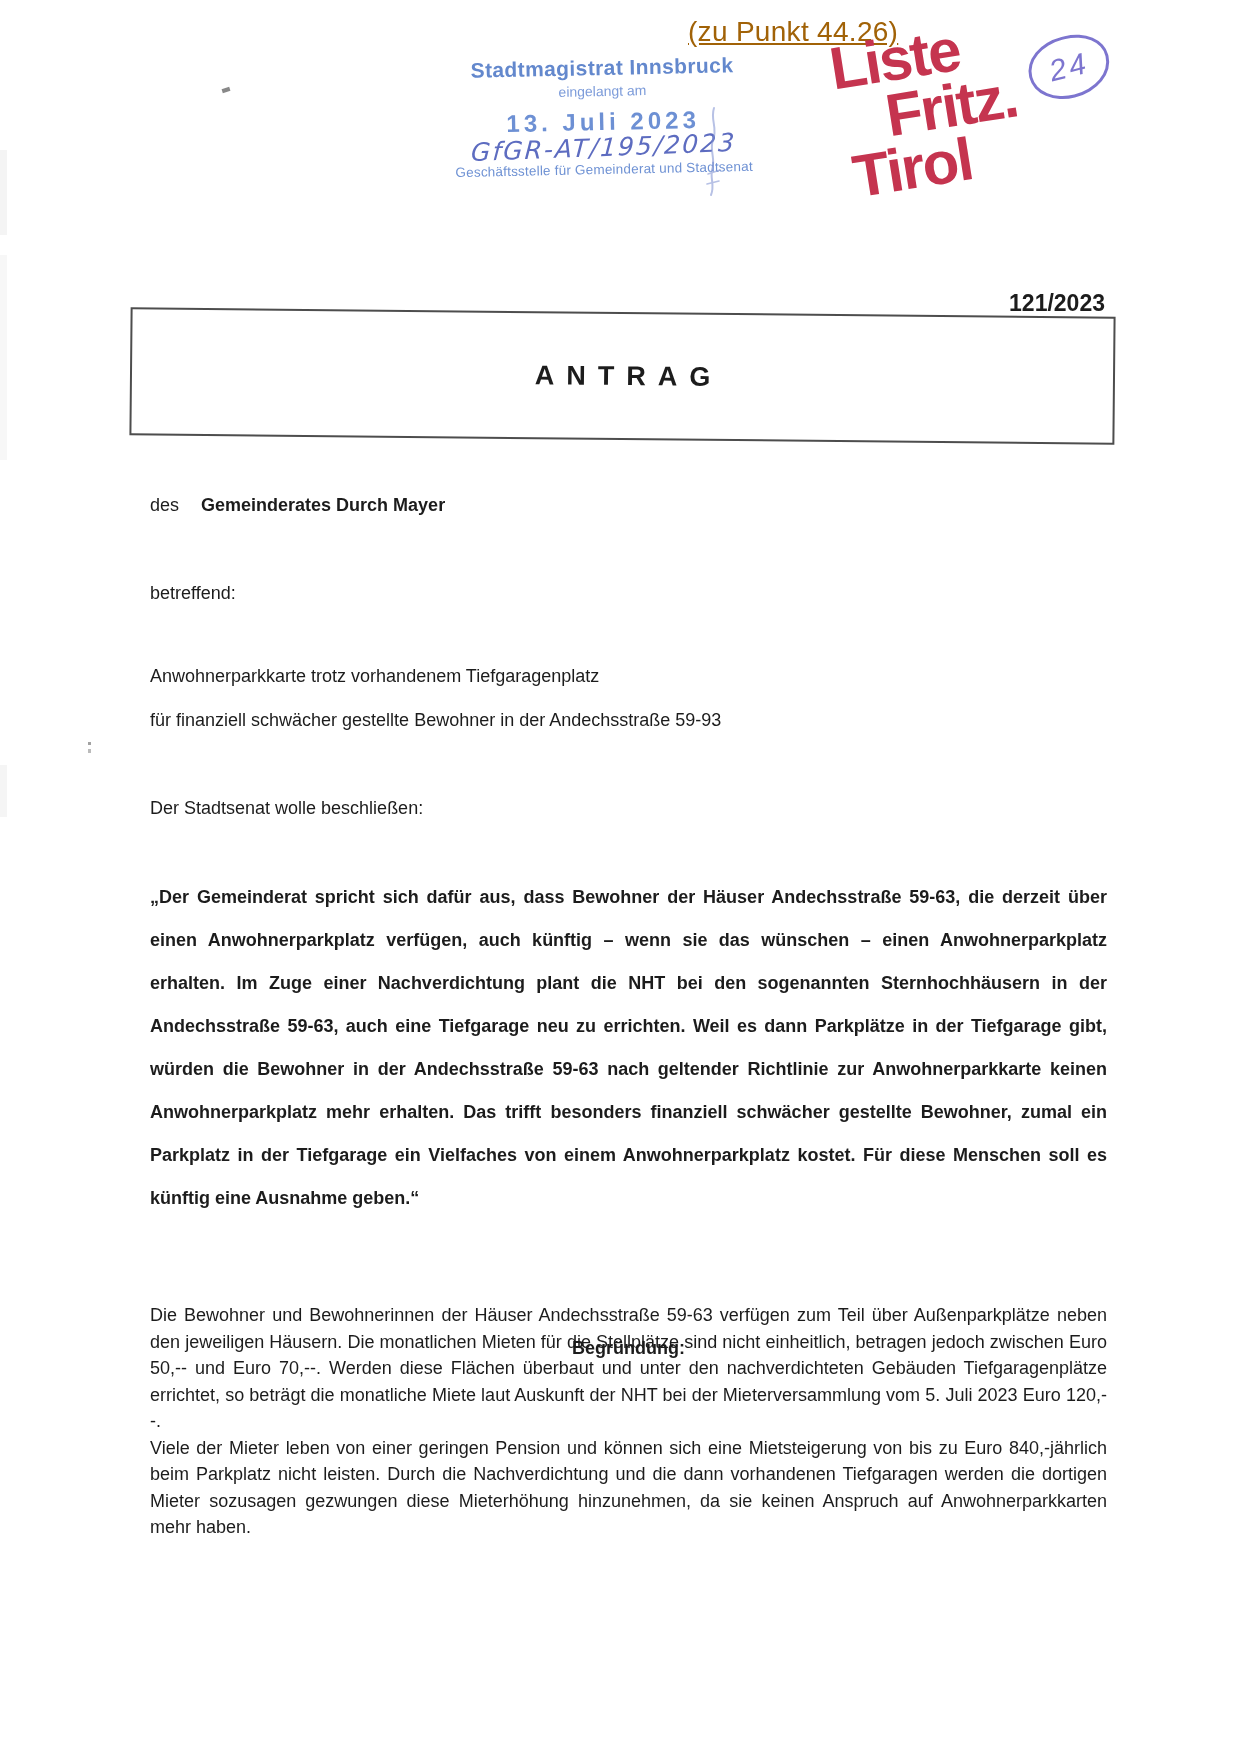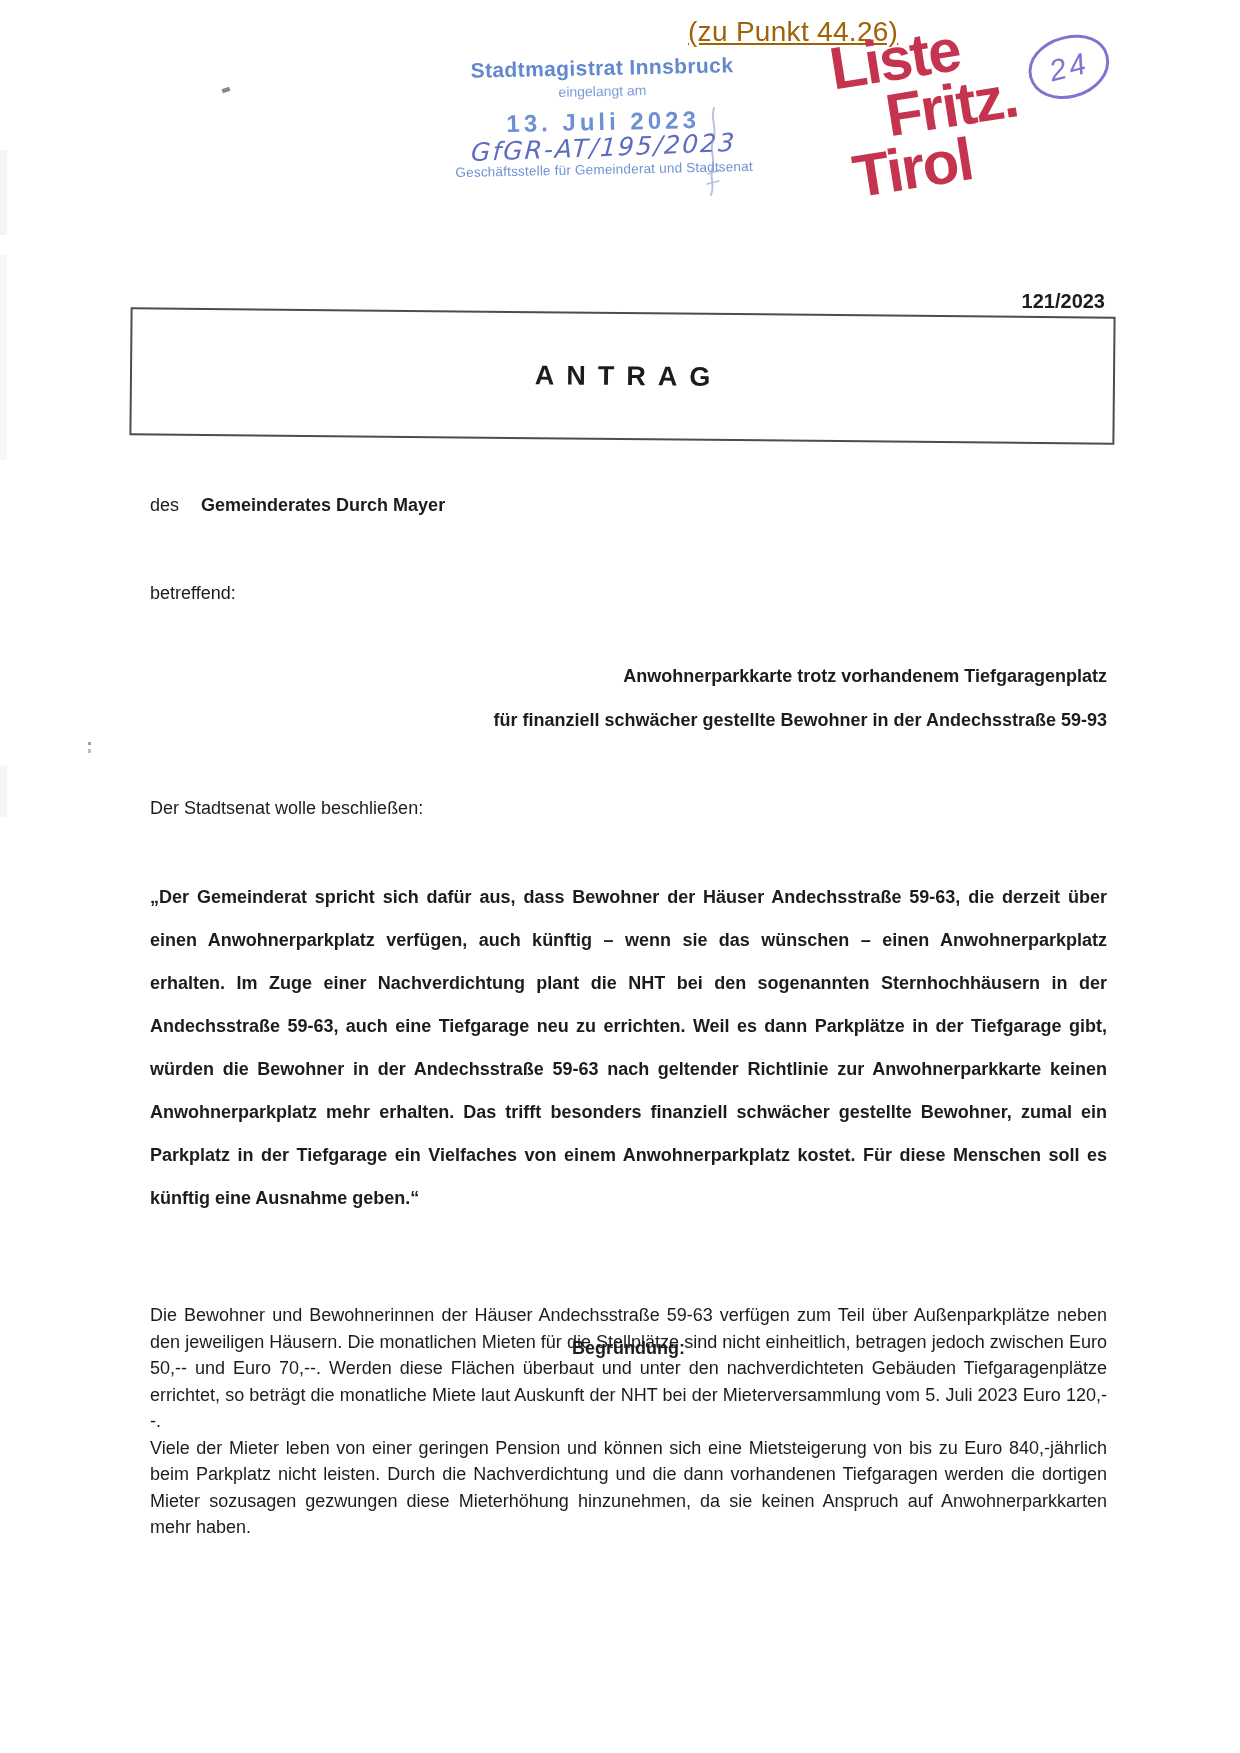--- a/index.html
+++ b/index.html
@@ -73,21 +73,21 @@
     color:#7d75cf;
     font-size:30px;
     font-style:italic;
     letter-spacing:3px;
   }
 
   
   .doc-number{
     left:905px;top:290px;width:200px;
     text-align:right;
-    font-weight:700;font-size:20px;
+    font-weight:700;font-size:23px;
   }
 
   
   .antrag-box{
     left:130px;top:312px;width:981px;height:124px;
     border:2px solid #4d4d4d;
     transform:rotate(0.55deg);
     display:flex;align-items:center;justify-content:center;
   }
   .antrag-title{
@@ -97,21 +97,21 @@
 
   .doc-col{left:150px;width:957px;}
   .body-fs{font-size:18px;}
 
   .author-line{top:495px;}
   .author-prefix{margin-right:22px;}
   .author-name{font-weight:700;}
 
   .regarding{top:583px;}
 
-  .subject{text-align:right;font-weight:700;}
+  .subject{text-align:left;font-weight:400;}
   .subject1{top:666px;}
   .subject2{top:710px;}
 
   .motion-intro{top:798px;}
 
   .motion-text{
     top:876px;
     font-weight:700;
     line-height:43px;
     text-align:justify;

